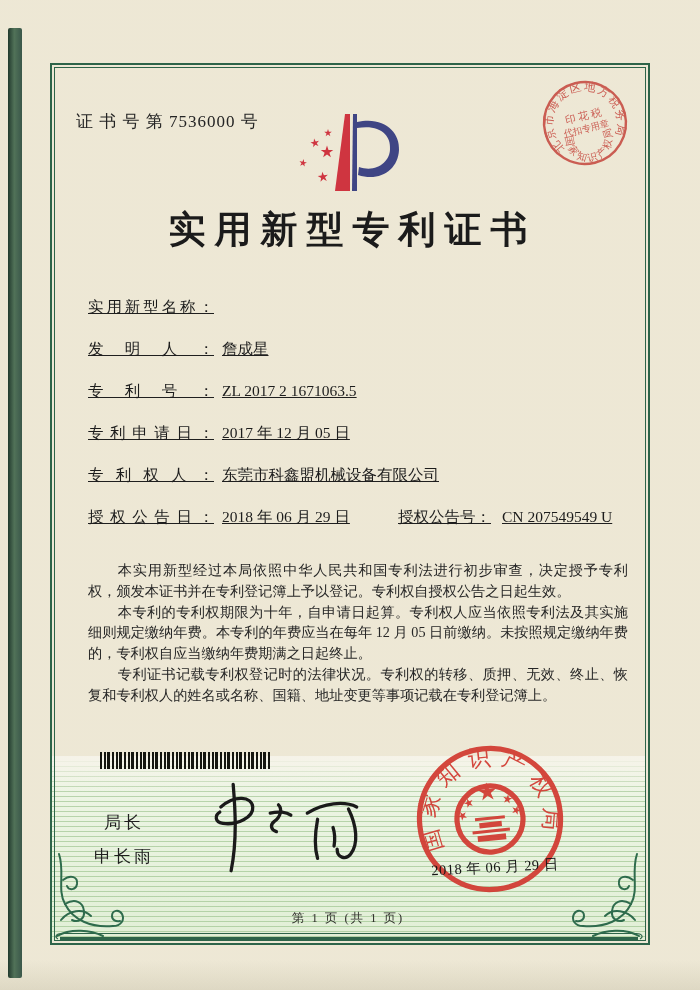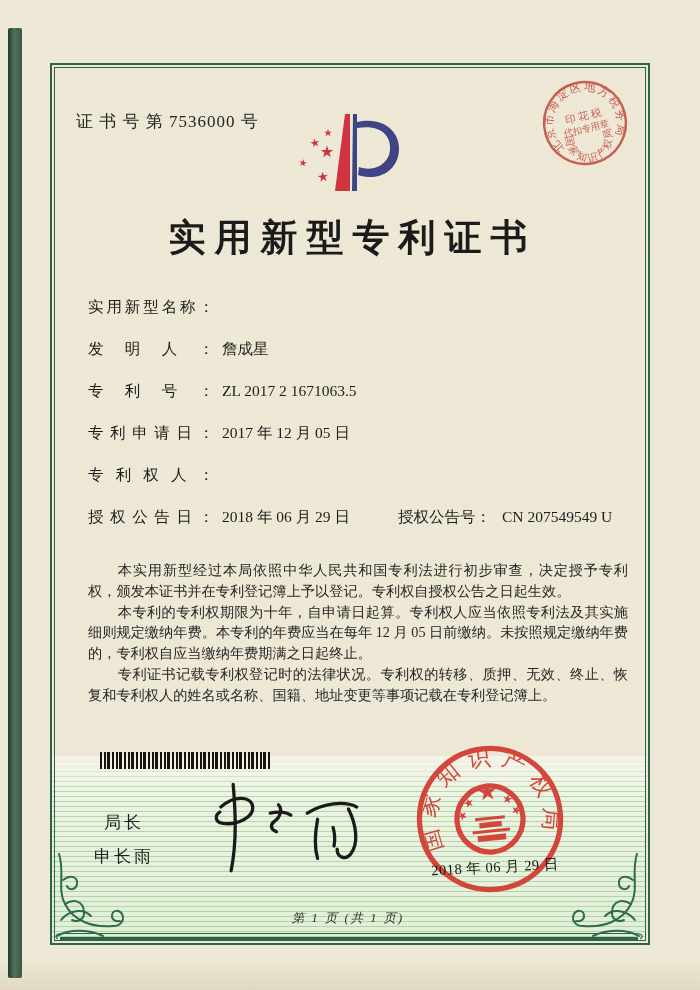--- a/index.html
+++ b/index.html
@@ -19,23 +19,23 @@
     background:
       linear-gradient(180deg,rgba(246,243,233,1) 0%,rgba(246,243,233,0) 20%),
       repeating-linear-gradient(180deg,rgba(140,185,125,.55) 0 1px,rgba(255,255,255,0) 1px 5px),
       linear-gradient(180deg,#eff6e7,#e1efd6);}
   .frame{position:absolute;left:50px;top:63px;width:596px;height:878px;
     border:2.4px solid #2d6449;z-index:3;pointer-events:none;}
   .frame-in{position:absolute;inset:2px;border:1px solid #2d6449;}
   .cert-number{position:absolute;left:76px;top:110px;font-size:17px;letter-spacing:1px;z-index:4;color:#242424;}
   .logo{position:absolute;left:296px;top:112px;width:106px;height:84px;z-index:4;}
   .title{position:absolute;left:50px;top:205px;width:596px;text-align:center;
-    font-size:37px;font-weight:bold;letter-spacing:9px;text-indent:9px;color:#1b1b1b;z-index:4;margin-top:8px;}
+    font-size:37px;font-weight:bold;letter-spacing:9px;text-indent:9px;color:#1b1b1b;z-index:4;}
   .fields{position:absolute;left:88px;top:297px;width:540px;z-index:4;font-size:15.5px;}
-  .frow{display:flex;align-items:flex-start;min-height:42px;line-height:20px;}
+  .frow{display:flex;align-items:flex-start;min-height:42px;line-height:20px;text-decoration:underline;}
   .frow.addr{min-height:50px;}
   .flabel{flex:0 0 126px;width:126px;text-align:justify;text-align-last:justify;color:#1c1c1c;}
   .fvalue{flex:1;padding-left:8px;color:#1c1c1c;}
   .gvalue{flex:0 0 176px;padding-left:8px;color:#1c1c1c;}
   .glabel2{flex:0 0 96px;color:#1c1c1c;}
   .body-text{position:absolute;left:88px;top:560px;width:540px;z-index:4;
     font-size:14.2px;line-height:20.8px;text-align:justify;color:#262626;}
   .body-text p{margin:0;text-indent:2.1em;}
   .barcode{position:absolute;left:100px;top:752px;width:170px;height:17px;z-index:4;
     background-image:
@@ -43,21 +43,21 @@
       repeating-linear-gradient(90deg,#16160f 0 1px,transparent 1px 7px,#16160f 7px 9px,transparent 9px 12px);}
   .officer{position:absolute;left:94px;top:806px;z-index:5;font-size:17px;line-height:34px;letter-spacing:3px;color:#1f1f1f;text-align:center;}
   .signature{position:absolute;left:192px;top:778px;width:175px;height:98px;z-index:5;}
   .seal{position:absolute;left:415px;top:744px;width:150px;height:150px;z-index:6;
     transform:rotate(-6deg);opacity:.93;}
   .seal-date{position:absolute;left:424px;top:858px;width:142px;text-align:center;z-index:7;
     font-size:14.5px;letter-spacing:.5px;color:#161616;transform:rotate(-3deg);}
   .tax-stamp{position:absolute;left:541px;top:79px;width:88px;height:88px;z-index:6;
     transform:rotate(-14deg);opacity:.88;}
   .footer{position:absolute;left:50px;top:910px;width:596px;text-align:center;z-index:4;
-    font-size:12.5px;letter-spacing:2px;color:#30302c;font-style:italic;}
+    font-size:12.5px;letter-spacing:2px;color:#30302c;}
   .bottom-rule{position:absolute;left:52px;top:929px;width:594px;height:16px;z-index:4;}
   .orn{position:absolute;width:82px;height:92px;z-index:5;}
   .orn-left{left:51px;top:850px;}
   .orn-right{left:563px;top:850px;transform:scaleX(-1);}
   .hidden-defs{position:absolute;width:0;height:0;}
 </style>
 </head>
 <body>
 
 <svg class="hidden-defs" aria-hidden="true">
@@ -121,20 +121,21 @@
     <div class="frow">
       <span class="flabel">专利号：</span>
       <span class="fvalue">ZL 2017 2 1671063.5</span>
     </div>
     <div class="frow">
       <span class="flabel">专利申请日：</span>
       <span class="fvalue">2017 年 12 月 05 日</span>
     </div>
     <div class="frow">
       <span class="flabel">专利权人：</span>
+      <span class="fvalue">东莞市科鑫盟机械设备有限公司</span>
     </div>
     <div class="frow">
       <span class="flabel">授权公告日：</span>
       <span class="gvalue">2018 年 06 月 29 日</span>
       <span class="glabel2">授权公告号：</span>
       <span class="fvalue">CN 207549549 U</span>
     </div>
   </div>
 
   <div class="body-text">

